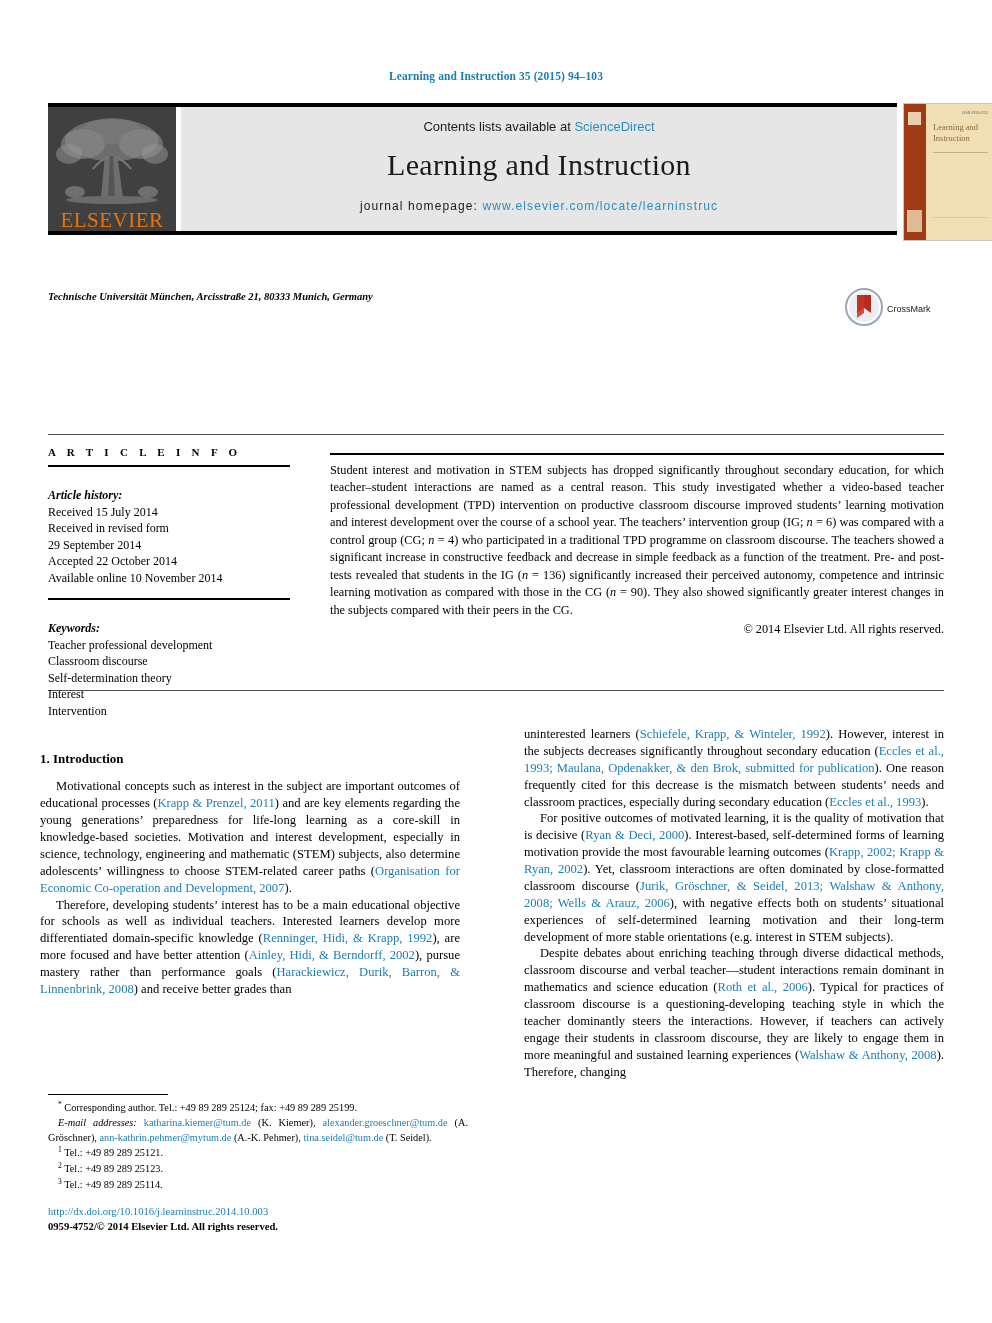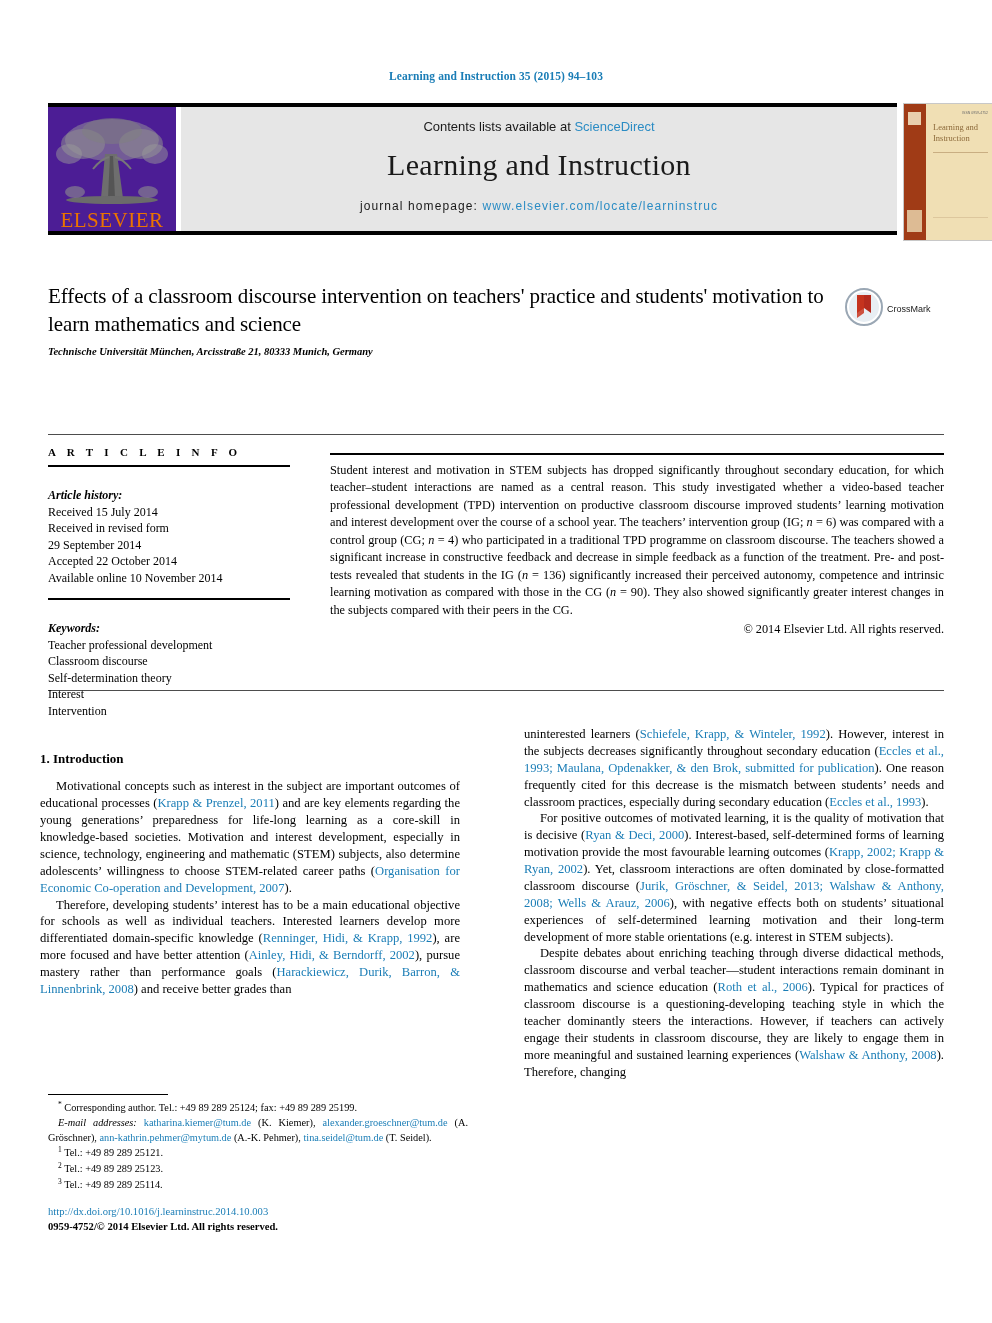--- a/index.html
+++ b/index.html
@@ -54,21 +54,21 @@
     left: 0; top: 128px;
     width: 849px;
     height: 4px;
     background: #000;
   }
   .elsevier-box {
     position: absolute;
     left: 0; top: 4px;
     width: 128px;
     height: 124px;
-    background: #4c1d95;
+    background: #404040;
     display: flex;
     flex-direction: column;
     align-items: center;
     justify-content: flex-end;
     overflow: hidden;
   }
   .tree-svg { display:block; }
   .elsevier-word {
     font-family: "Liberation Serif", serif;
     font-size: 21px;
@@ -387,21 +387,20 @@
       <div class="cover-body">
         <div class="cover-tiny-top">ISSN 0959-4752</div>
         <div class="cover-title">Learning and Instruction</div>
         <div class="cover-hr"></div>
         <div class="cover-hr2"></div>
       </div>
     </div>
   </div>
 
   <div class="title-block">
-    <div class="paper-title">Effects of a classroom discourse intervention on teachers' practice and students' motivation to learn mathematics and science</div>
     <div class="affiliation">Technische Universität München, Arcisstraße 21, 80333 Munich, Germany</div>
   </div>
 
   <div class="crossmark">
     <span>
       <svg width="38" height="38" viewBox="0 0 38 38" aria-hidden="true">
         <circle cx="19" cy="19" r="18" fill="#ffffff" stroke="#9aa7b4" stroke-width="2"></circle>
         <circle cx="19" cy="19" r="15" fill="#e8eef3"></circle>
         <path d="M12 7 h14 v18 l-7 -5 l-7 5 Z" fill="#b52b1e"></path>
         <path d="M12 7 h7 v18 l-7 5 Z" fill="#c8351f" opacity=".85"></path>

